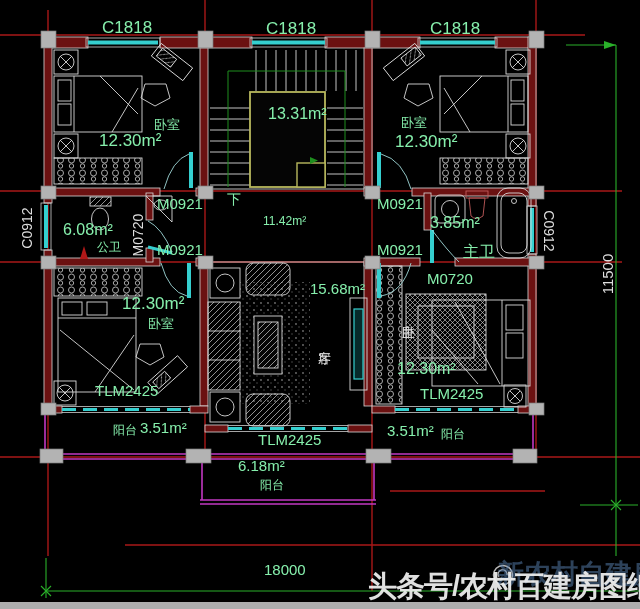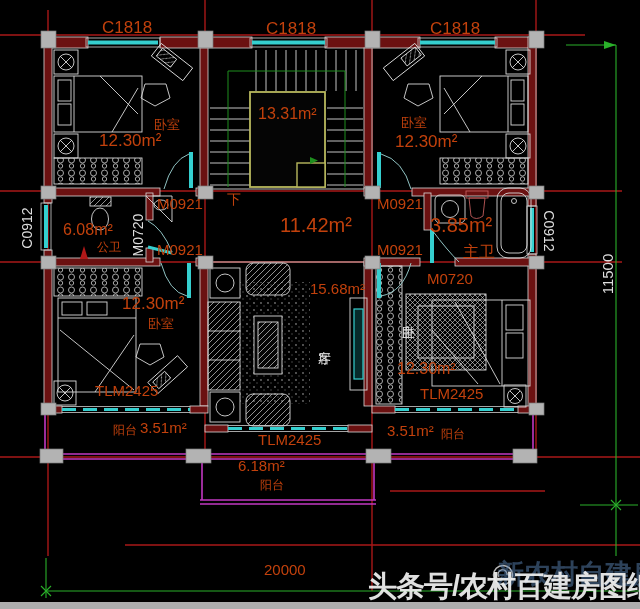--- a/index.html
+++ b/index.html
@@ -1,19 +1,19 @@
 <!DOCTYPE html>
 <html><head>
 <meta charset="utf-8">
 <style>
   html,body{margin:0;padding:0;background:#111;}
   .stage{position:relative;width:640px;height:609px;background:#000;overflow:hidden;
          font-family:"Liberation Sans","DejaVu Sans",sans-serif;}
   .stage svg{position:absolute;left:0;top:0;z-index:1;}
-  .lbl{position:absolute;z-index:2;color:#c2410c;white-space:nowrap;line-height:1;
+  .lbl{position:absolute;z-index:2;color:#86efac;white-space:nowrap;line-height:1;
        font-family:"Liberation Sans","DejaVu Sans",sans-serif;}
   .vlbl{position:absolute;z-index:2;color:#dedede;display:block;text-align:center;
         white-space:nowrap;line-height:1;}
   .rot-ccw{transform:rotate(-90deg);transform-origin:center;}
   .rot-cw{transform:rotate(90deg);transform-origin:center;}
   .stack{writing-mode:vertical-rl;letter-spacing:2px;}
   .wm-main{position:absolute;z-index:4;color:#f2f2f2;opacity:.93;font-weight:bold;
            letter-spacing:-1px;white-space:nowrap;}
   .wm-sub{position:absolute;z-index:3;color:#5b83b4;opacity:.5;font-weight:bold;white-space:nowrap;}
 </style>
@@ -331,40 +331,40 @@
     <path d="M499,577 a4.5,4.5 0 1 1 8,-2" stroke-width="1.2"></path>
   </g>
 
   <rect x="0" y="602" width="640" height="7" fill="#cccccc" opacity="0.85"></rect>
 </svg>
 
 <span class="lbl" style="left:102px;top:19px;font-size:17px">C1818</span>
 <span class="lbl" style="left:266px;top:20px;font-size:17px">C1818</span>
 <span class="lbl" style="left:430px;top:20px;font-size:17px">C1818</span>
 
-<span class="lbl" style="left:258px;top:106px;font-size:16px">13.31m²</span>
+<span class="lbl" style="left:268px;top:106px;font-size:16px">13.31m²</span>
 <span class="lbl" style="left:227px;top:192px;font-size:14px">下</span>
 
 <span class="lbl" style="left:154px;top:118px;font-size:13px">卧室</span>
 <span class="lbl" style="left:99px;top:132px;font-size:17px">12.30m²</span>
 
 <span class="lbl" style="left:401px;top:116px;font-size:13px">卧室</span>
 <span class="lbl" style="left:395px;top:133px;font-size:17px">12.30m²</span>
 
-<span class="lbl" style="left:280px;top:215px;font-size:20px">11.42m²</span>
+<span class="lbl" style="left:263px;top:215px;font-size:12px">11.42m²</span>
 
 <span class="lbl" style="left:157px;top:196px;font-size:15px">M0921</span>
 <span class="lbl" style="left:157px;top:242px;font-size:15px">M0921</span>
 <span class="lbl" style="left:377px;top:196px;font-size:15px">M0921</span>
 <span class="lbl" style="left:377px;top:242px;font-size:15px">M0921</span>
 
 <span class="lbl" style="left:63px;top:222px;font-size:16px">6.08m²</span>
 <span class="lbl" style="left:97px;top:241px;font-size:12px">公卫</span>
 
-<span class="lbl" style="left:430px;top:215px;font-size:20px">3.85m²</span>
+<span class="lbl" style="left:430px;top:215px;font-size:16px">3.85m²</span>
 <span class="lbl" style="left:463px;top:244px;font-size:16px">主卫</span>
 
 <span class="lbl" style="left:427px;top:271px;font-size:15px">M0720</span>
 
 <span class="lbl" style="left:310px;top:281px;font-size:15px">15.68m²</span>
 
 <span class="lbl" style="left:122px;top:295px;font-size:17px">12.30m²</span>
 <span class="lbl" style="left:148px;top:317px;font-size:13px">卧室</span>
 
 <span class="lbl" style="left:397px;top:361px;font-size:16px">12.30m²</span>
@@ -373,21 +373,21 @@
 <span class="lbl" style="left:420px;top:386px;font-size:15px">TLM2425</span>
 <span class="lbl" style="left:258px;top:432px;font-size:15px">TLM2425</span>
 
 <span class="lbl" style="left:113px;top:424px;font-size:12px">阳台</span>
 <span class="lbl" style="left:140px;top:420px;font-size:15px">3.51m²</span>
 <span class="lbl" style="left:387px;top:423px;font-size:15px">3.51m²</span>
 <span class="lbl" style="left:441px;top:428px;font-size:12px">阳台</span>
 <span class="lbl" style="left:238px;top:458px;font-size:15px">6.18m²</span>
 <span class="lbl" style="left:260px;top:479px;font-size:12px">阳台</span>
 
-<span class="lbl" style="left:264px;top:562px;font-size:15px">20000</span>
+<span class="lbl" style="left:264px;top:562px;font-size:15px">18000</span>
 
 <span class="vlbl rot-ccw" style="left:4px;top:221px;width:46px;height:14px;font-size:14px">C0912</span>
 <span class="vlbl rot-cw" style="left:526px;top:224px;width:46px;height:14px;font-size:14px">C0912</span>
 <span class="vlbl rot-ccw" style="left:114px;top:228px;width:48px;height:14px;font-size:14px">M0720</span>
 <span class="vlbl rot-ccw" style="left:584px;top:267px;width:46px;height:14px;font-size:15px">11500</span>
 <span class="vlbl stack" style="left:402px;top:314px;font-size:13px">主卧</span>
 <span class="vlbl stack" style="left:318px;top:340px;font-size:13px">客厅</span>
 
 <span class="wm-sub" style="left:497px;top:556px;font-size:27px">新农村自建房</span>
 <span class="wm-main" style="left:368px;top:567px;font-size:29px">头条号/农村百建房图纸</span>

